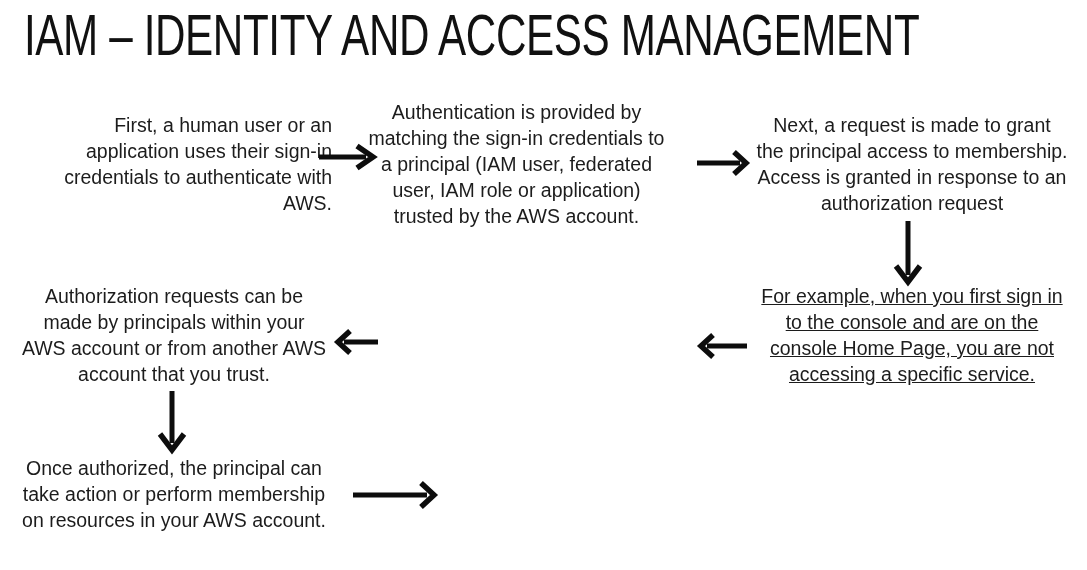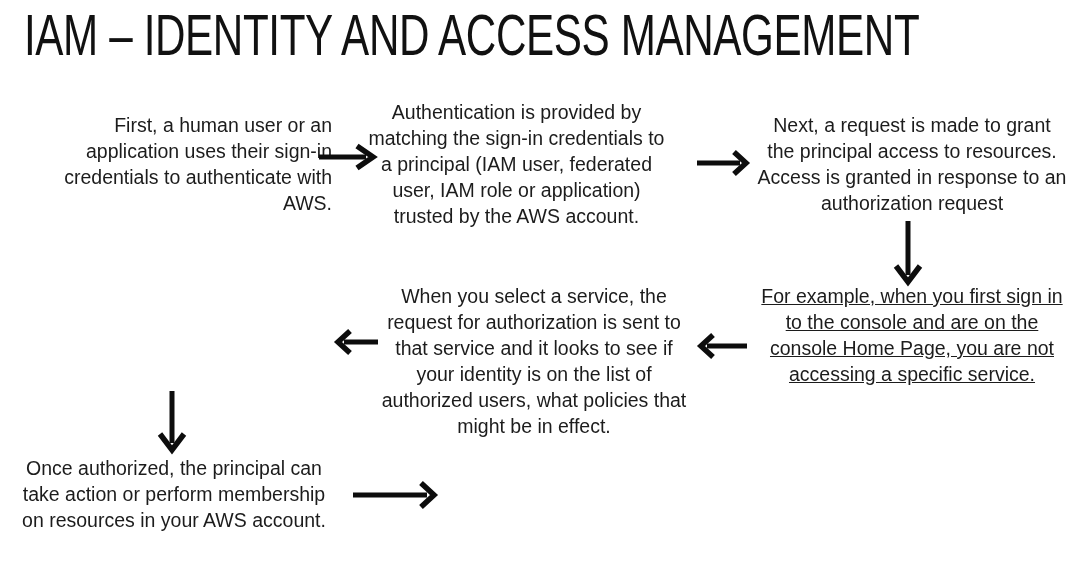--- a/index.html
+++ b/index.html
@@ -73,36 +73,34 @@
 credentials to authenticate with
 AWS.</div>
 
   <div class="step step-2">Authentication is provided by
 matching the sign-in credentials to
 a principal (IAM user, federated
 user, IAM role or application)
 trusted by the AWS account.</div>
 
   <div class="step step-3">Next, a request is made to grant
-the principal access to resources.
+the principal access to membership.
 Access is granted in response to an
 authorization request</div>
 
   <div class="step step-4">For example, when you first sign in
 to the console and are on the
 console Home Page, you are not
 accessing a specific service.</div>
 
-  <div class="step step-5">When you select a service, the
-request for authorization is sent to
-that service and it looks to see if
-your identity is on the list of
-authorized users, what policies that
-might be in effect.</div>
 
+  <div class="step step-6">Authorization requests can be
+made by principals within your
+AWS account or from another AWS
+account that you trust.</div>
 
   <div class="step step-7">Once authorized, the principal can
 take action or perform membership
 on resources in your AWS account.</div>
 
 
   <svg class="arrow-layer" width="1087" height="570" viewBox="0 0 1087 570" xmlns="http://www.w3.org/2000/svg">
 
     <g>
       <path class="arrow-shaft" d="M319 157 H366"></path>

